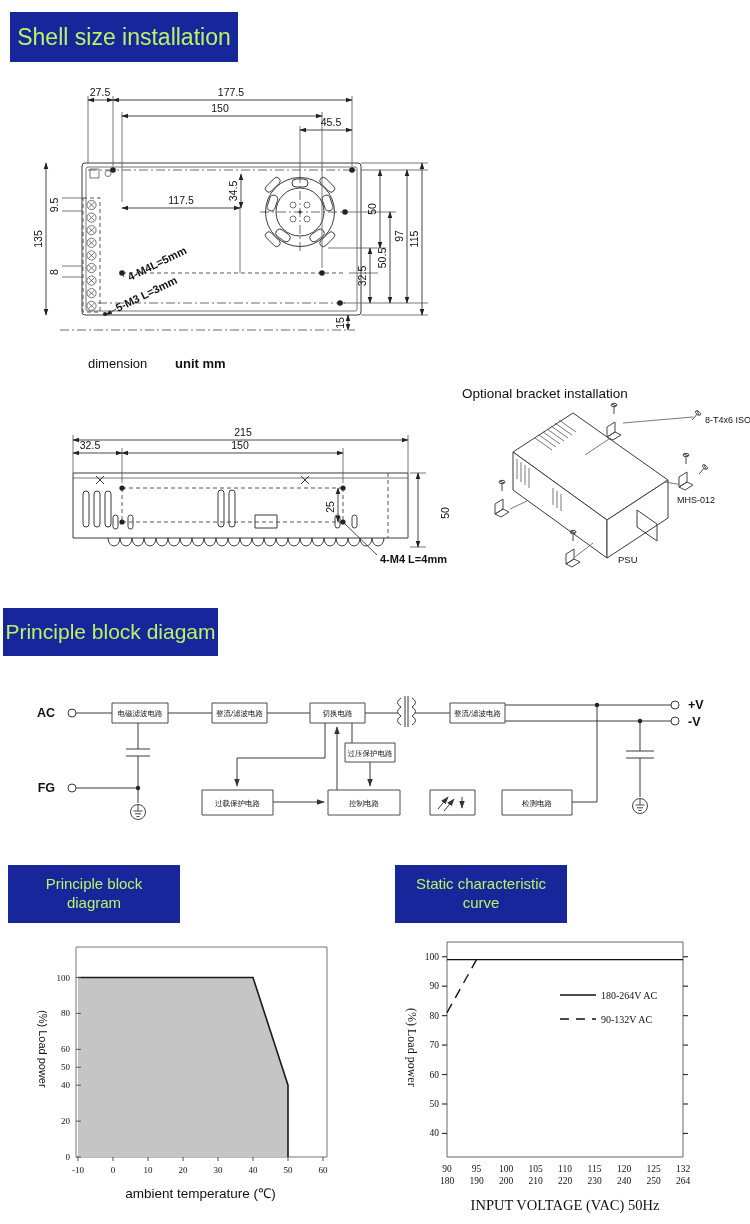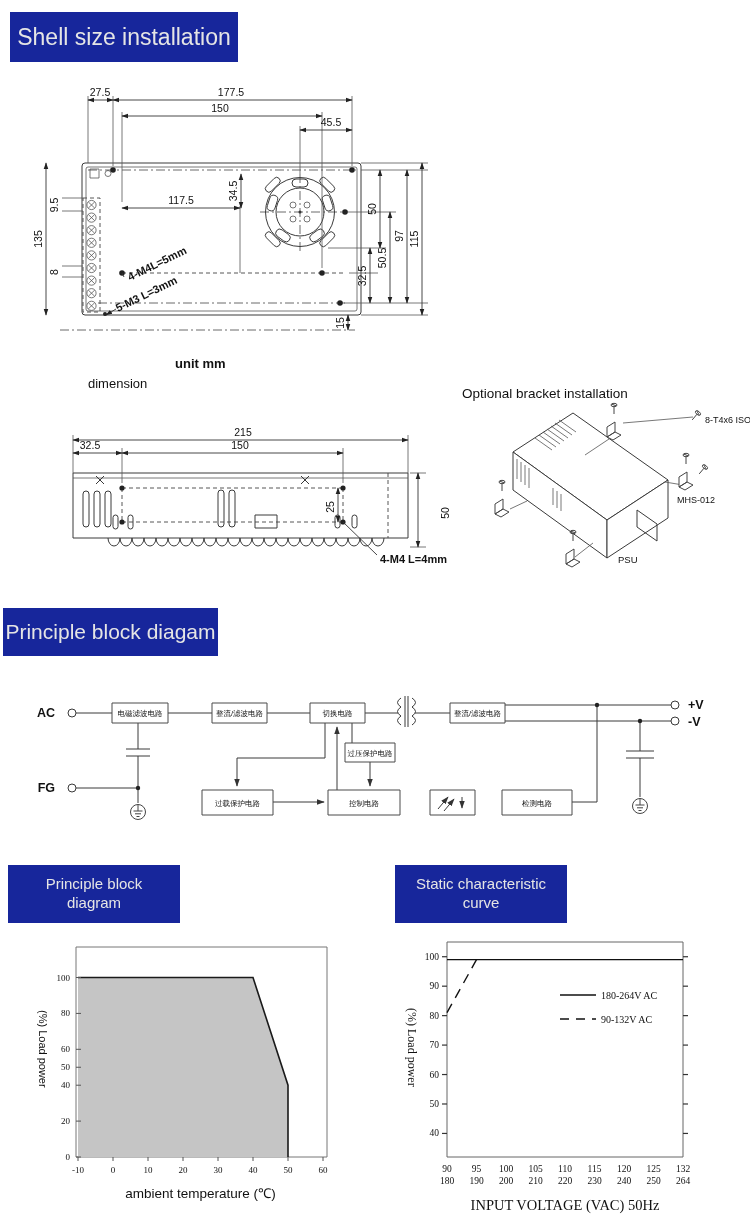--- a/index.html
+++ b/index.html
@@ -1,18 +1,18 @@
 <!DOCTYPE html>
 <html><head>
 <meta charset="utf-8">
 <style>
   html,body{margin:0;padding:0;background:#fff;}
   .page{position:relative;width:750px;height:1224px;background:#fff;overflow:hidden;
         font-family:"Liberation Sans",sans-serif;}
-  .banner{position:absolute;color:#e5e5e5;display:flex;align-items:center;justify-content:center;
+  .banner{position:absolute;color:#bef264;display:flex;align-items:center;justify-content:center;
           text-align:center;line-height:1.25;}
   .banner1{left:10px;top:12px;width:228px;height:50px;font-size:23px;}
   .banner2{left:3px;top:608px;width:215px;height:48px;font-size:21px;justify-content:center;}
   .banner3{left:8px;top:865px;width:172px;height:58px;font-size:15px;}
   .banner4{left:395px;top:865px;width:172px;height:58px;font-size:15px;}
   .cap{position:absolute;font-size:13px;color:#111;}
   svg{position:absolute;overflow:visible;}
   svg line,svg path,svg rect,svg circle,svg ellipse,svg polyline,svg polygon{vector-effect:non-scaling-stroke;}
   .ln{stroke:#3a3a3a;stroke-width:1;fill:none;}
   .thin{stroke:#555;stroke-width:0.8;fill:none;}
@@ -174,21 +174,21 @@
     <text class="dt" transform="translate(338,131) rotate(-90)" text-anchor="middle">50</text>
     <text class="dt" transform="translate(328,198) rotate(-90)" text-anchor="middle">32.5</text>
     <text class="dt" transform="translate(348,180) rotate(-90)" text-anchor="middle">50.5</text>
     <text class="dt" transform="translate(365,158) rotate(-90)" text-anchor="middle">97</text>
     <text class="dt" transform="translate(380,161) rotate(-90)" text-anchor="middle">115</text>
     <text class="dt" transform="translate(306,245) rotate(-90)" text-anchor="middle">15</text>
     <text class="dtb" transform="translate(92,203) rotate(-26)">4-M4L=5mm</text>
     <text class="dtb" transform="translate(80,234) rotate(-26)">5-M3 L=3mm</text>
   </svg>
 
-  <div class="cap" style="left:88px;top:376px;text-align:center;">dimension</div>
+  <div class="cap" style="left:88px;top:356px;text-align:center;">dimension</div>
   <div class="cap" style="left:175px;top:356px;font-weight:bold;text-align:right;">unit mm</div>
   <div class="cap" style="left:462px;top:386px;font-size:13.5px;">Optional bracket installation</div>
 
   <svg id="sideview" style="left:50px;top:415px;" width="420" height="170" viewBox="0 0 420 170">
     <defs>
       <marker id="arw2" viewBox="0 0 10 10" refX="9" refY="5" markerWidth="7.5" markerHeight="7.5" orient="auto-start-reverse">
         <path d="M0,1.6 L10,5 L0,8.4 z" fill="#222"></path>
       </marker>
     </defs>
     <rect class="ln" x="23" y="58" width="335" height="65"></rect>

